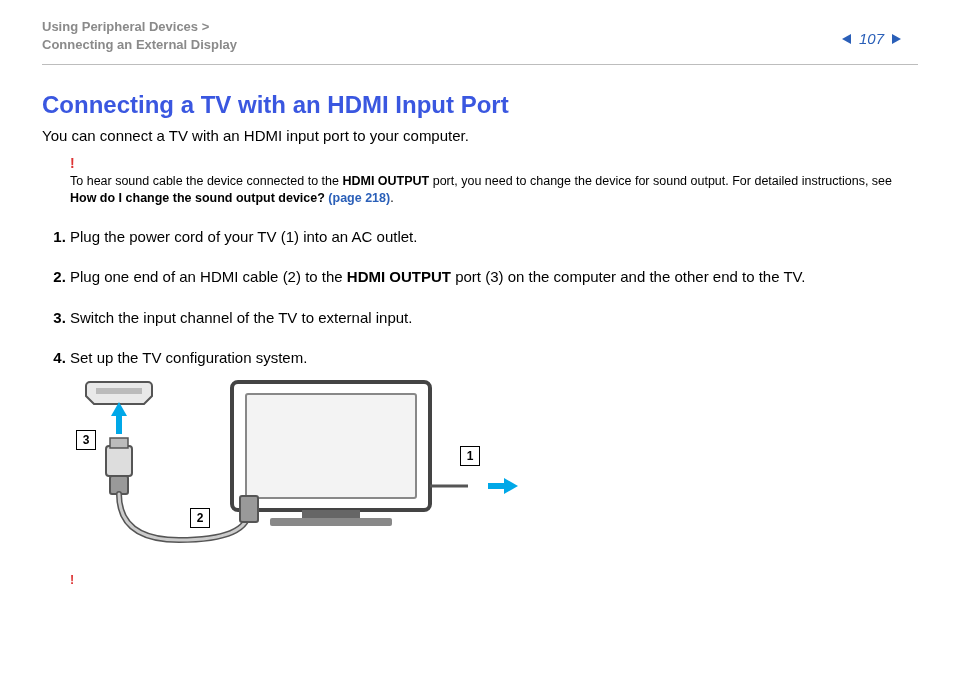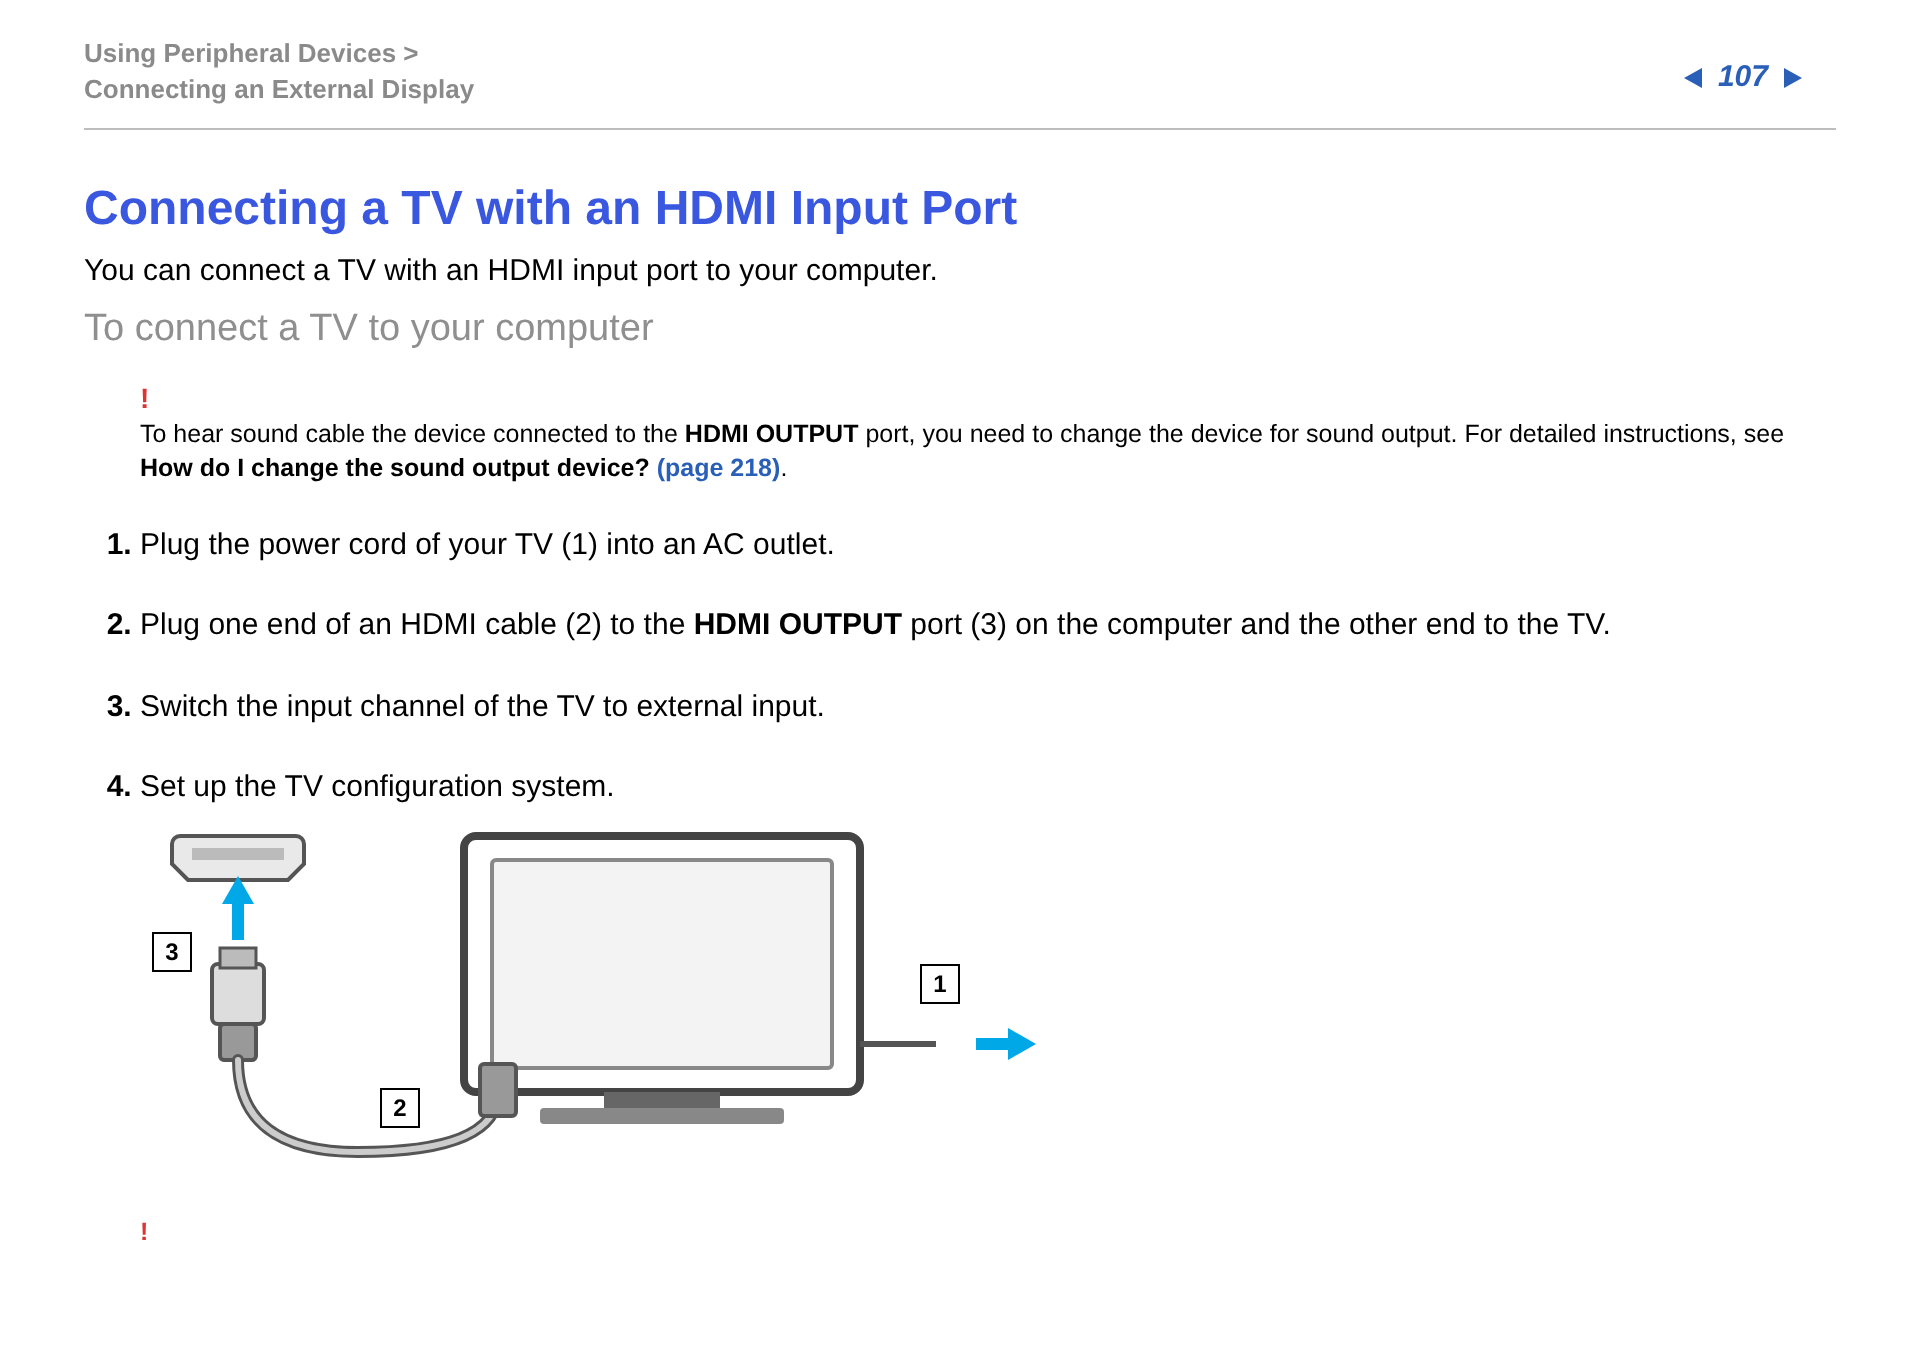--- a/index.html
+++ b/index.html
@@ -32,21 +32,21 @@
     display: flex;
     align-items: center;
     gap: 6px;
     margin-top: 12px;
   }
   .pager-arrow {
     display: inline-block;
   }
   .pager-arrow svg { display:block; }
   .page-number {
-    font-weight: bold;
+    font-weight: normal;
     font-style: italic;
     font-size: 15px;
     color: #2a5fb8;
   }
   .rule {
     height: 1px;
     background: #bdbdbd;
     margin: 2px 36px 0 42px;
   }
   .content {
@@ -145,21 +145,20 @@
   </div>
 
   <div class="rule"></div>
 
   <div class="content">
 
     <h1 class="title">Connecting a TV with an HDMI Input Port</h1>
 
     <p class="intro">You can connect a TV with an HDMI input port to your computer.</p>
 
-    <h2 class="subhead">To connect a TV to your computer</h2>
 
     <div class="note">
       <span class="bang-inline">!</span>
       <span>To hear sound cable the device connected to the </span><span class="bold">HDMI OUTPUT</span><span> port, you need to change the device for sound output. For detailed instructions, see </span><span class="bold">How do I change the sound output device? </span><span class="link">(page 218)</span><span>.</span>
     </div>
 
     <ol class="steps">
       <li>Plug the power cord of your TV (1) into an AC outlet.</li>
       <li>
         <span>Plug one end of an HDMI cable (2) to the </span><span class="bold">HDMI OUTPUT</span><span> port (3) on the computer and the other end to the TV.</span>

